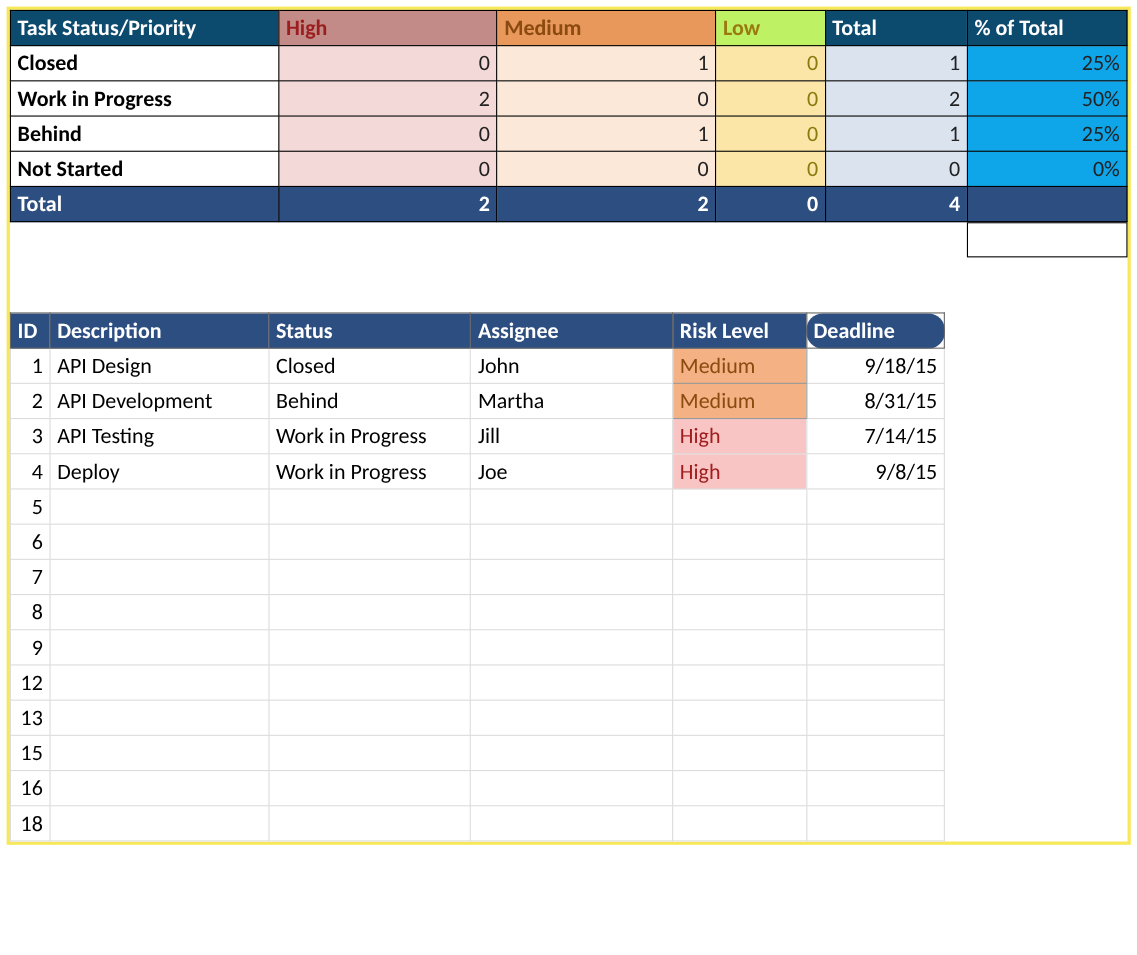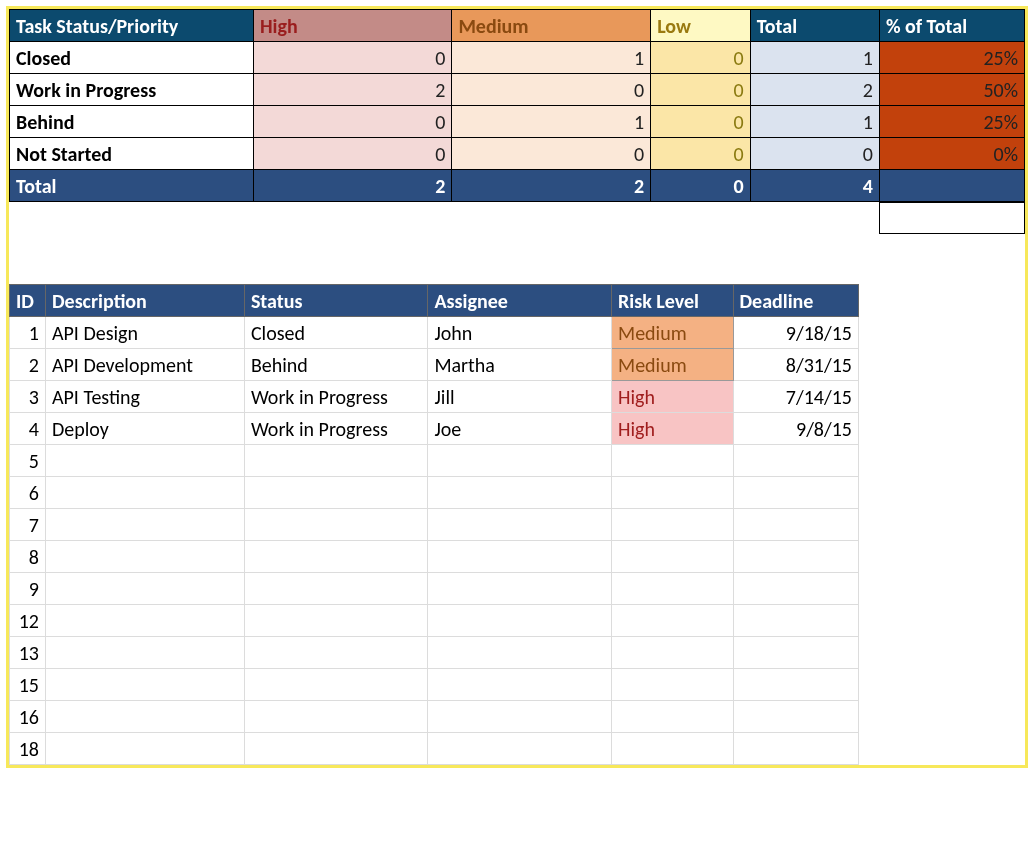--- a/index.html
+++ b/index.html
@@ -18,43 +18,43 @@
   }
   table { border-collapse: collapse; }
   td, th { padding: 2px 6px; height: 32px; vertical-align: middle; }
 
   
   .summary { width: 100%; }
   .summary td, .summary th { border: 1px solid #000; }
   .hdr-navy { background: #0c4a6e; color: #fff; font-weight: bold; text-align: left; }
   .hdr-high { background: #c38b87; color: #9a1e1e; font-weight: bold; text-align: left; border-top:1px solid #000;}
   .hdr-med  { background: #e8985a; color: #8a4a10; font-weight: bold; text-align: left; }
-  .hdr-low  { background: #fef9c3; color: #9a7a10; font-weight: bold; text-align: left; }
+  .hdr-low  { background: #bef264; color: #9a7a10; font-weight: bold; text-align: left; }
   .col-status { background:#fff; font-weight:bold; text-align:left; }
   .col-high { background:#f3d9d7; text-align:right; color:#222;}
   .col-med  { background:#fbe8d8; text-align:right; color:#222;}
   .col-low  { background:#fbe6a7; text-align:right; color:#8a7a10;}
   .col-total{ background:#dbe3ef; text-align:right; color:#222;}
-  .col-pct  { background:#c2410c; text-align:right; color:#222;}
+  .col-pct  { background:#0ea5e9; text-align:right; color:#222;}
   .tot-navy { background:#2c4e80; color:#fff; font-weight:bold; text-align:right; }
   .tot-navy.left { text-align:left; }
 
   .extra-cell { border:1px solid #000; background:#fff; height:32px; }
 
   
   .tasks { margin-top: 50px; width: 850px; }
   .tasks th { background:#2c4e80; color:#fff; font-weight:bold; text-align:left; border:1px solid #666;}
   .tasks td { border:1px solid #dcdcdc; background:#fff; }
   .tasks .idcol { text-align:right; width:36px; }
   .tasks .dl { text-align:right; }
   .risk-med { background:#f4b183 !important; color:#8a4a10; border:1px solid #999 !important; }
   .risk-high{ background:#f8c4c4 !important; color:#a01e1e; }
 
   .c-w1{width:245px;} .c-w2{width:200px;} .c-w3{width:200px;} .c-w4{width:100px;} .c-w5{width:130px;} .c-w6{width:146px;}
-  .t-w2{width:200px;} .t-w3{width:185px;} .t-w4{width:185px;} .t-w5{width:122px;} .t-w6{width:126px;}
+  .t-w2{width:200px;} .t-w3{width:185px;} .t-w4{width:185px;} .t-w5{width:122px;} .t-w6{width:126px;border-radius:15px;}
 </style>
 </head>
 <body>
 
 <div class="frame">
 
   <table class="summary">
     <tbody>
         <tr>
       <th class="hdr-navy c-w1">Task Status/Priority</th>

